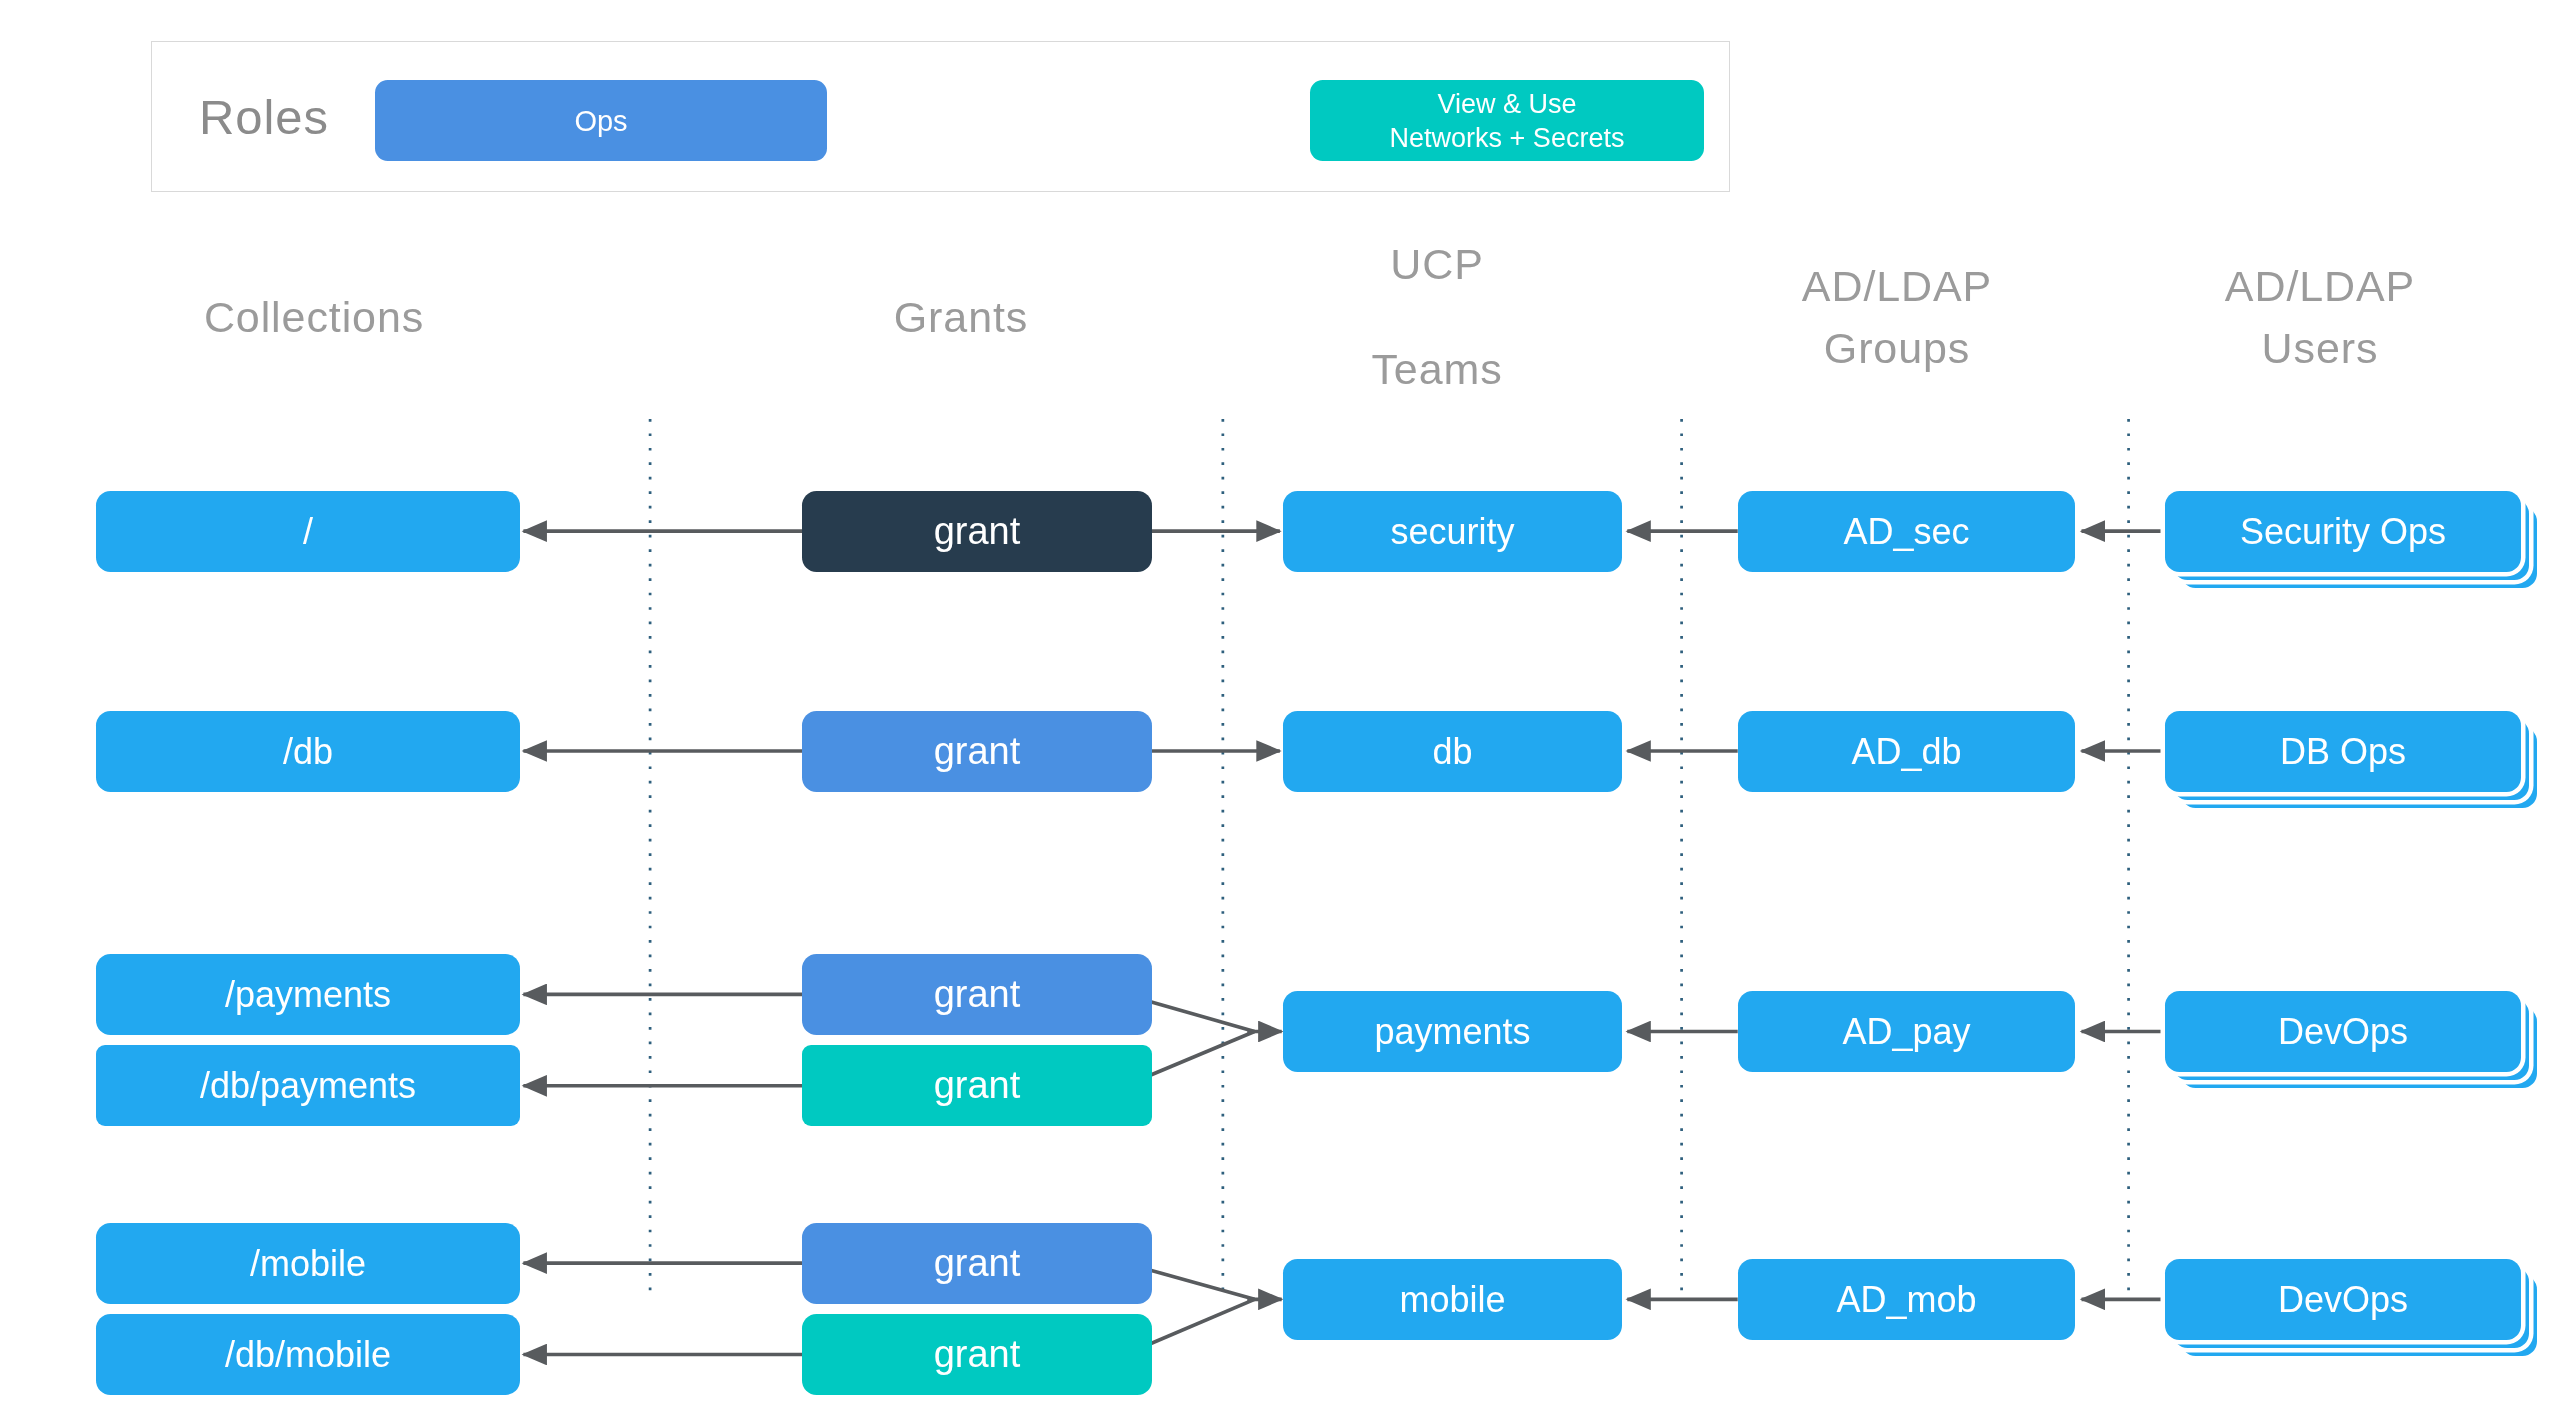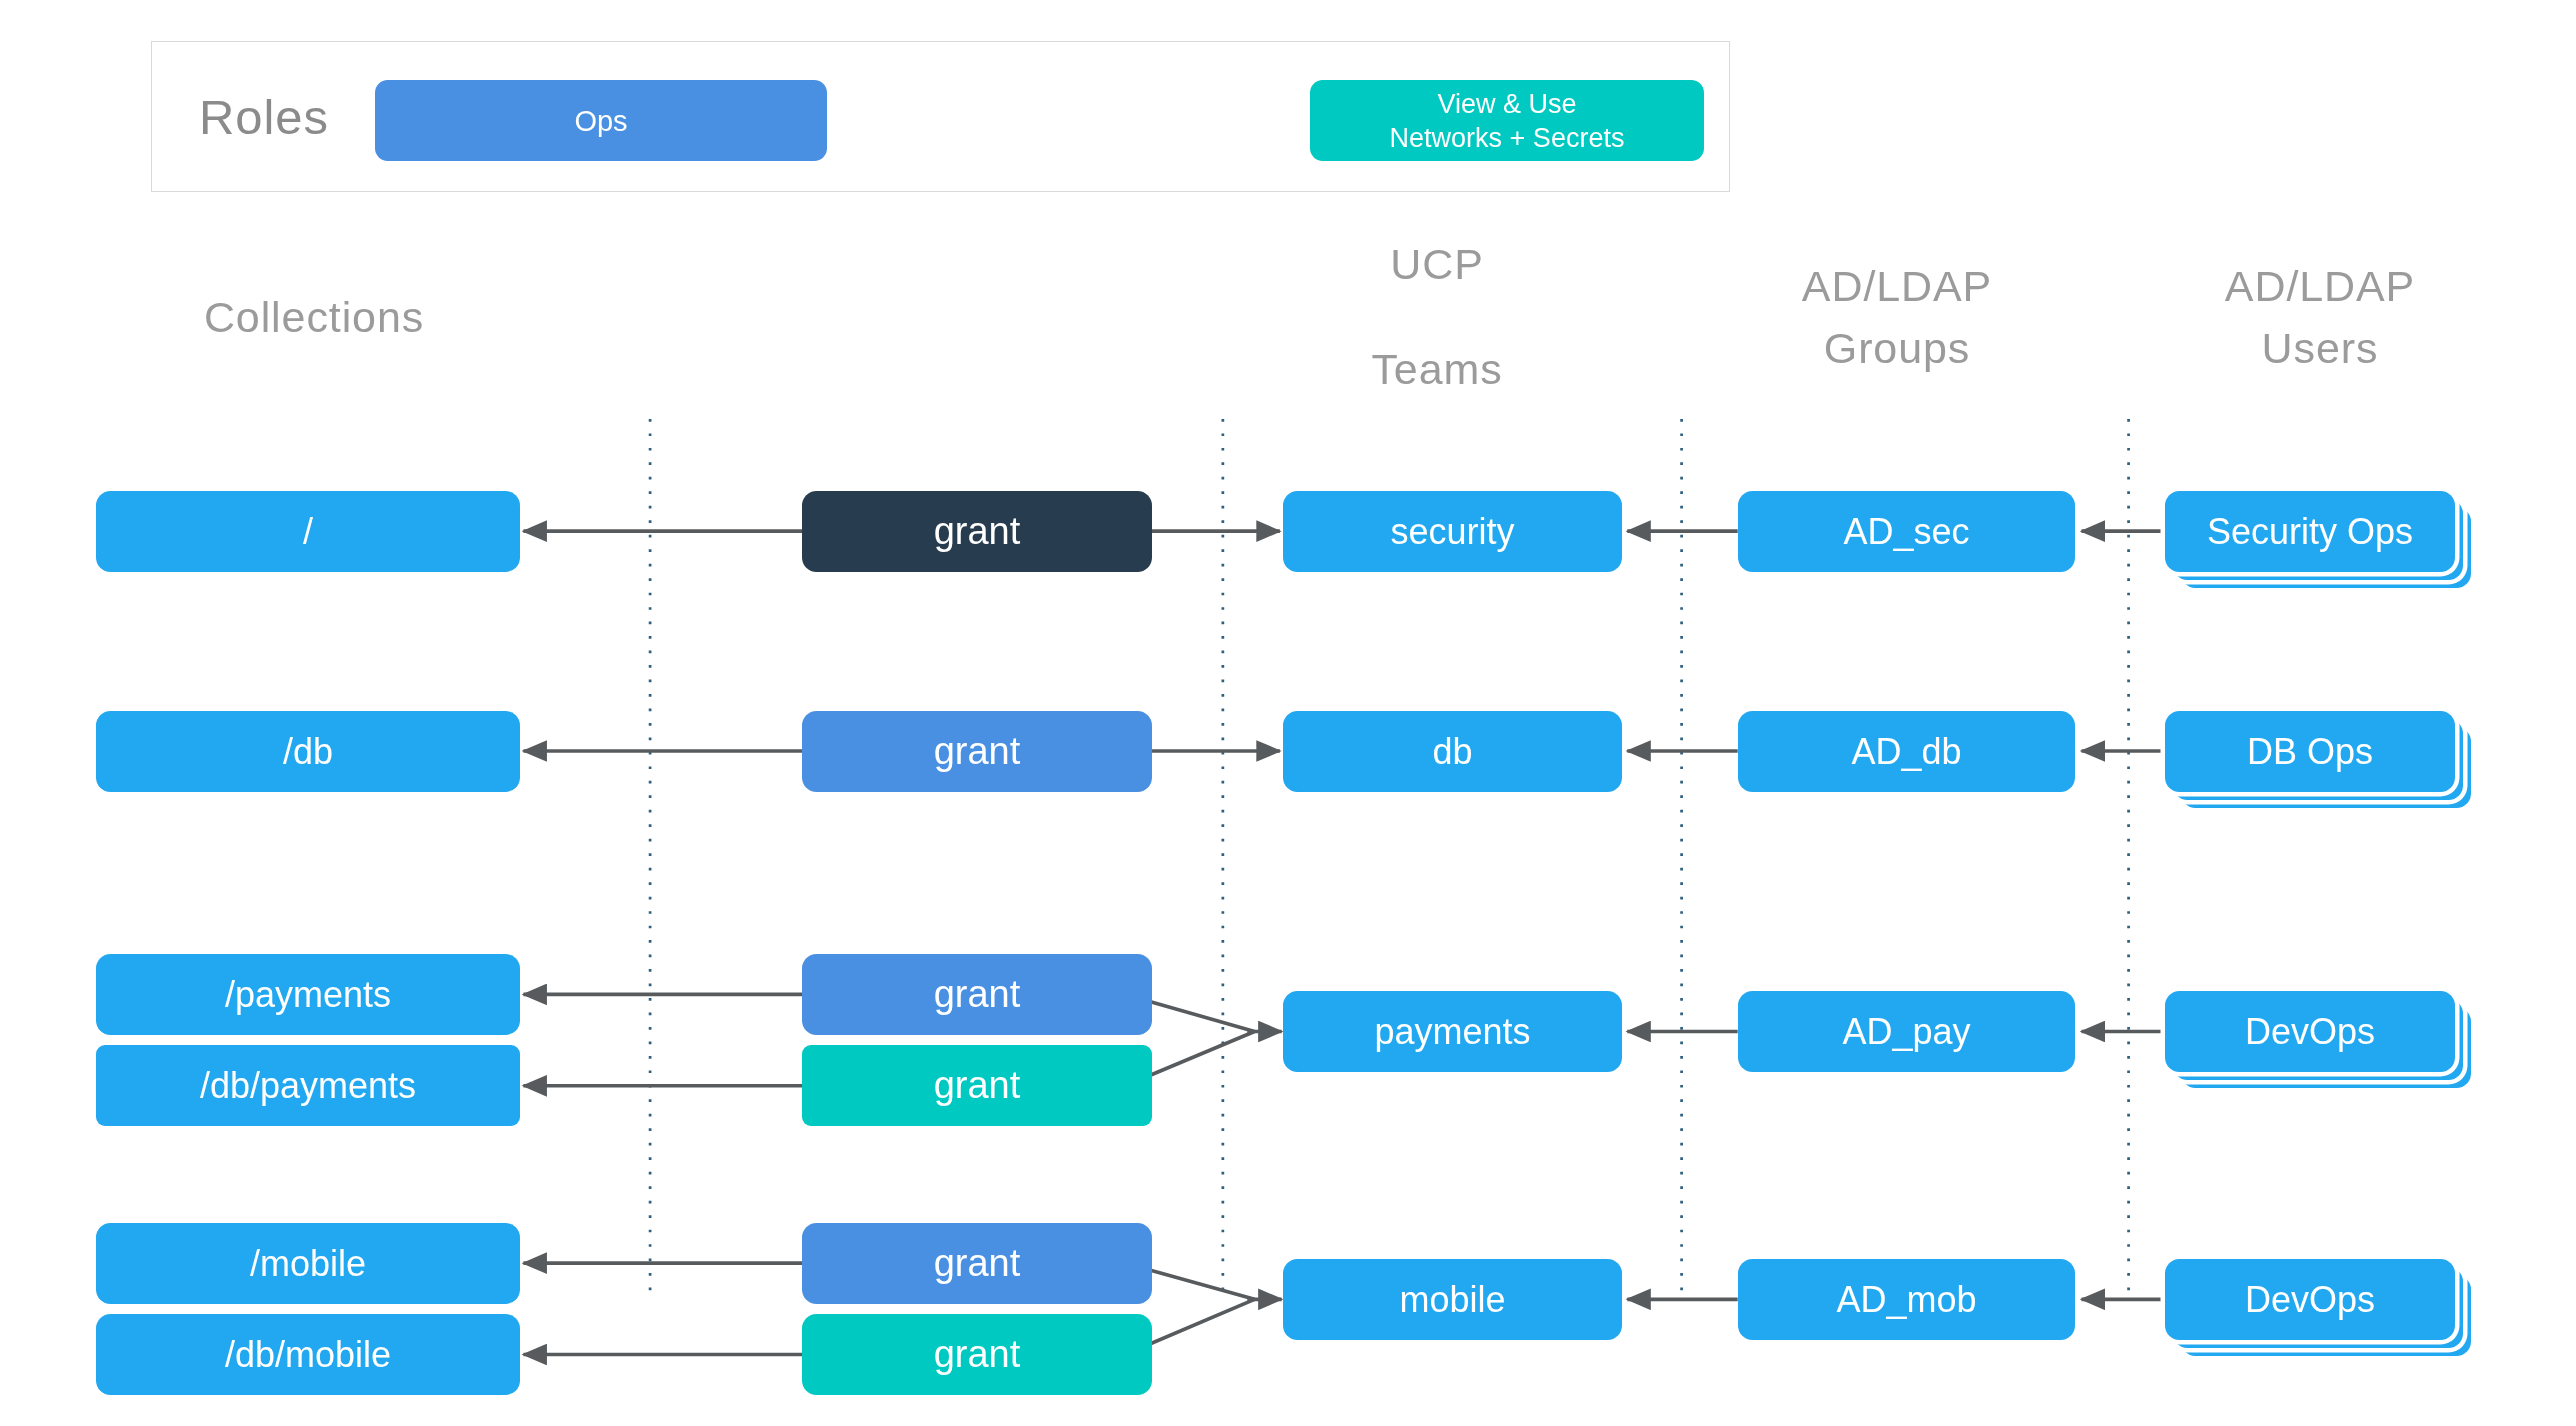--- a/index.html
+++ b/index.html
@@ -72,21 +72,21 @@
   .grant{left:802px;width:350px;font-size:38px;}
   .grant[data-role="ops"]{background:var(--ops-blue);}
   .grant[data-role="view-only"]{background:var(--view-only-navy);}
   .grant[data-role="view-use-networks-secrets"]{background:var(--view-use-teal);}
   .team{left:1283px;width:339px;}
   .group{left:1738px;width:337px;}
 
   
   .stack{position:absolute;left:2165px;width:337px;height:81px;z-index:3;}
   .stack .layer,.stack .card{
-    position:absolute;width:290px;height:81px;border-radius:14.5px;
+    position:absolute;width:356px;height:81px;border-radius:14.5px;
     background:var(--node-blue);
     box-shadow:0 0 0 4.5px #fff;
   }
   .stack .layer-2{left:16.3px;top:16.3px;}
   .stack .layer-1{left:8.1px;top:8.1px;}
   .stack .card{
     left:0;top:0;
     display:flex;align-items:center;justify-content:center;
     color:#fff;font-size:36px;font-weight:300;
   }
@@ -144,20 +144,23 @@
   <div class="legend-title">Roles</div>
   <div class="role-badge role-ops">Ops</div>
   <div class="role-badge role-viewuse">
     <span>View &amp; Use</span>
     <span>Networks + Secrets</span>
   </div>
 
   <div class="col-header ch-collections">
     <span>Collections</span>
   </div>
+  <div class="col-header ch-grants">
+    <span>Grants</span>
+  </div>
   <div class="col-header ch-teams">
     <span>UCP</span>
     <span>Teams</span>
   </div>
   <div class="col-header ch-groups">
     <span>AD/LDAP</span>
     <span>Groups</span>
   </div>
   <div class="col-header ch-users">
     <span>AD/LDAP</span>

